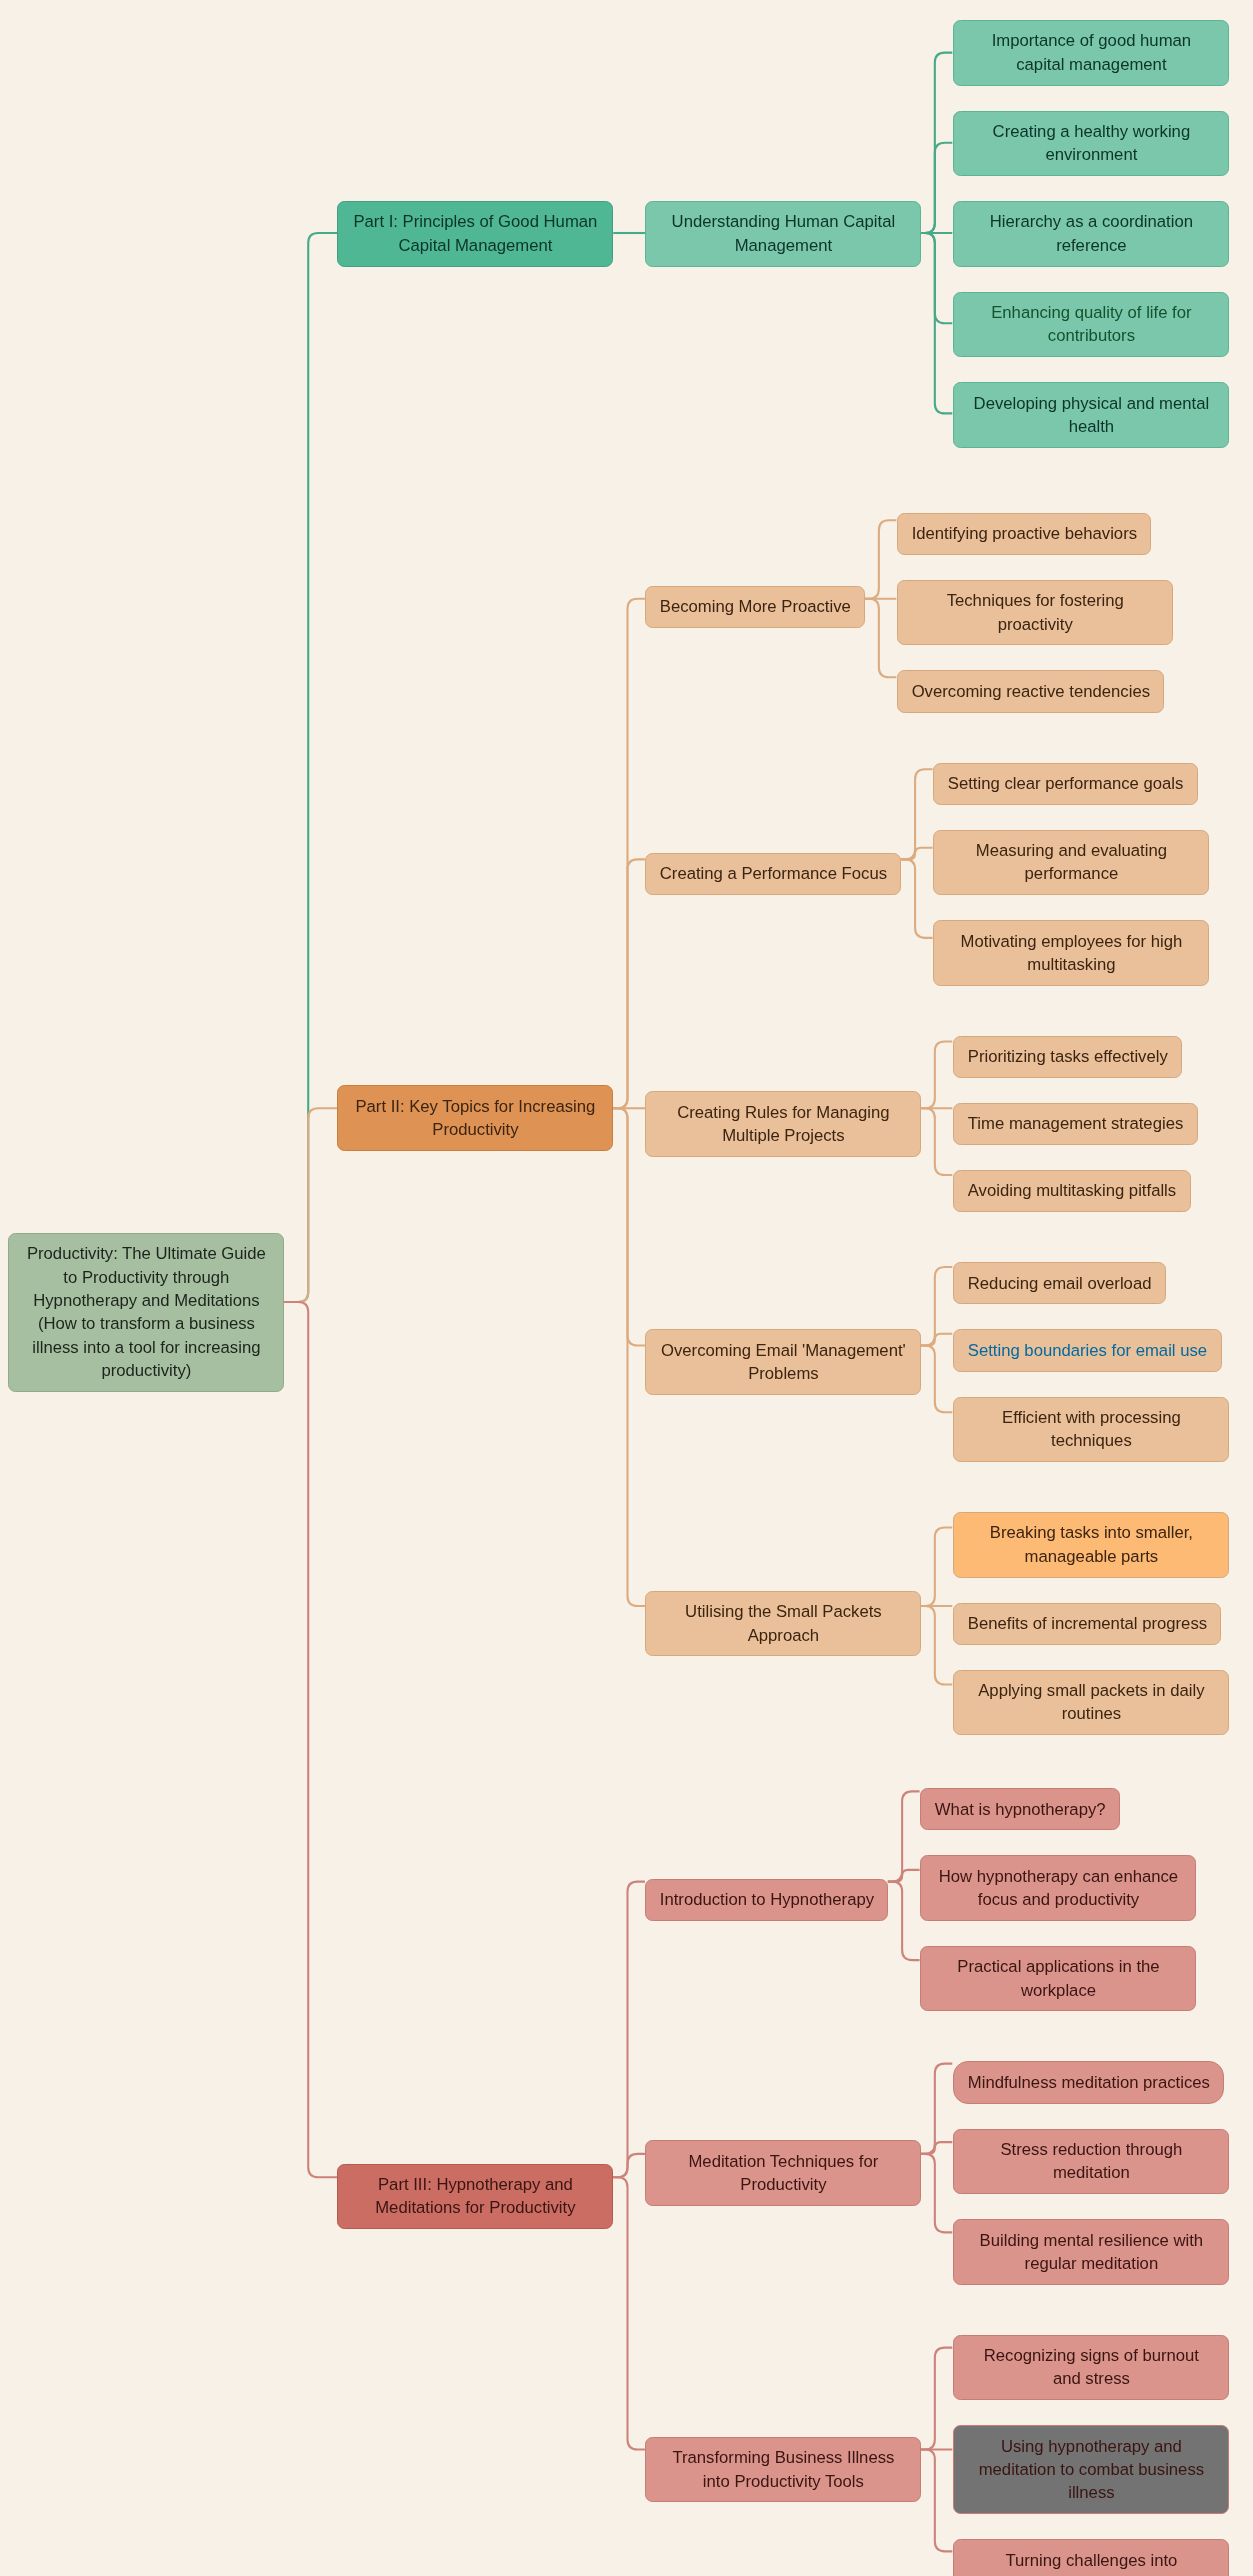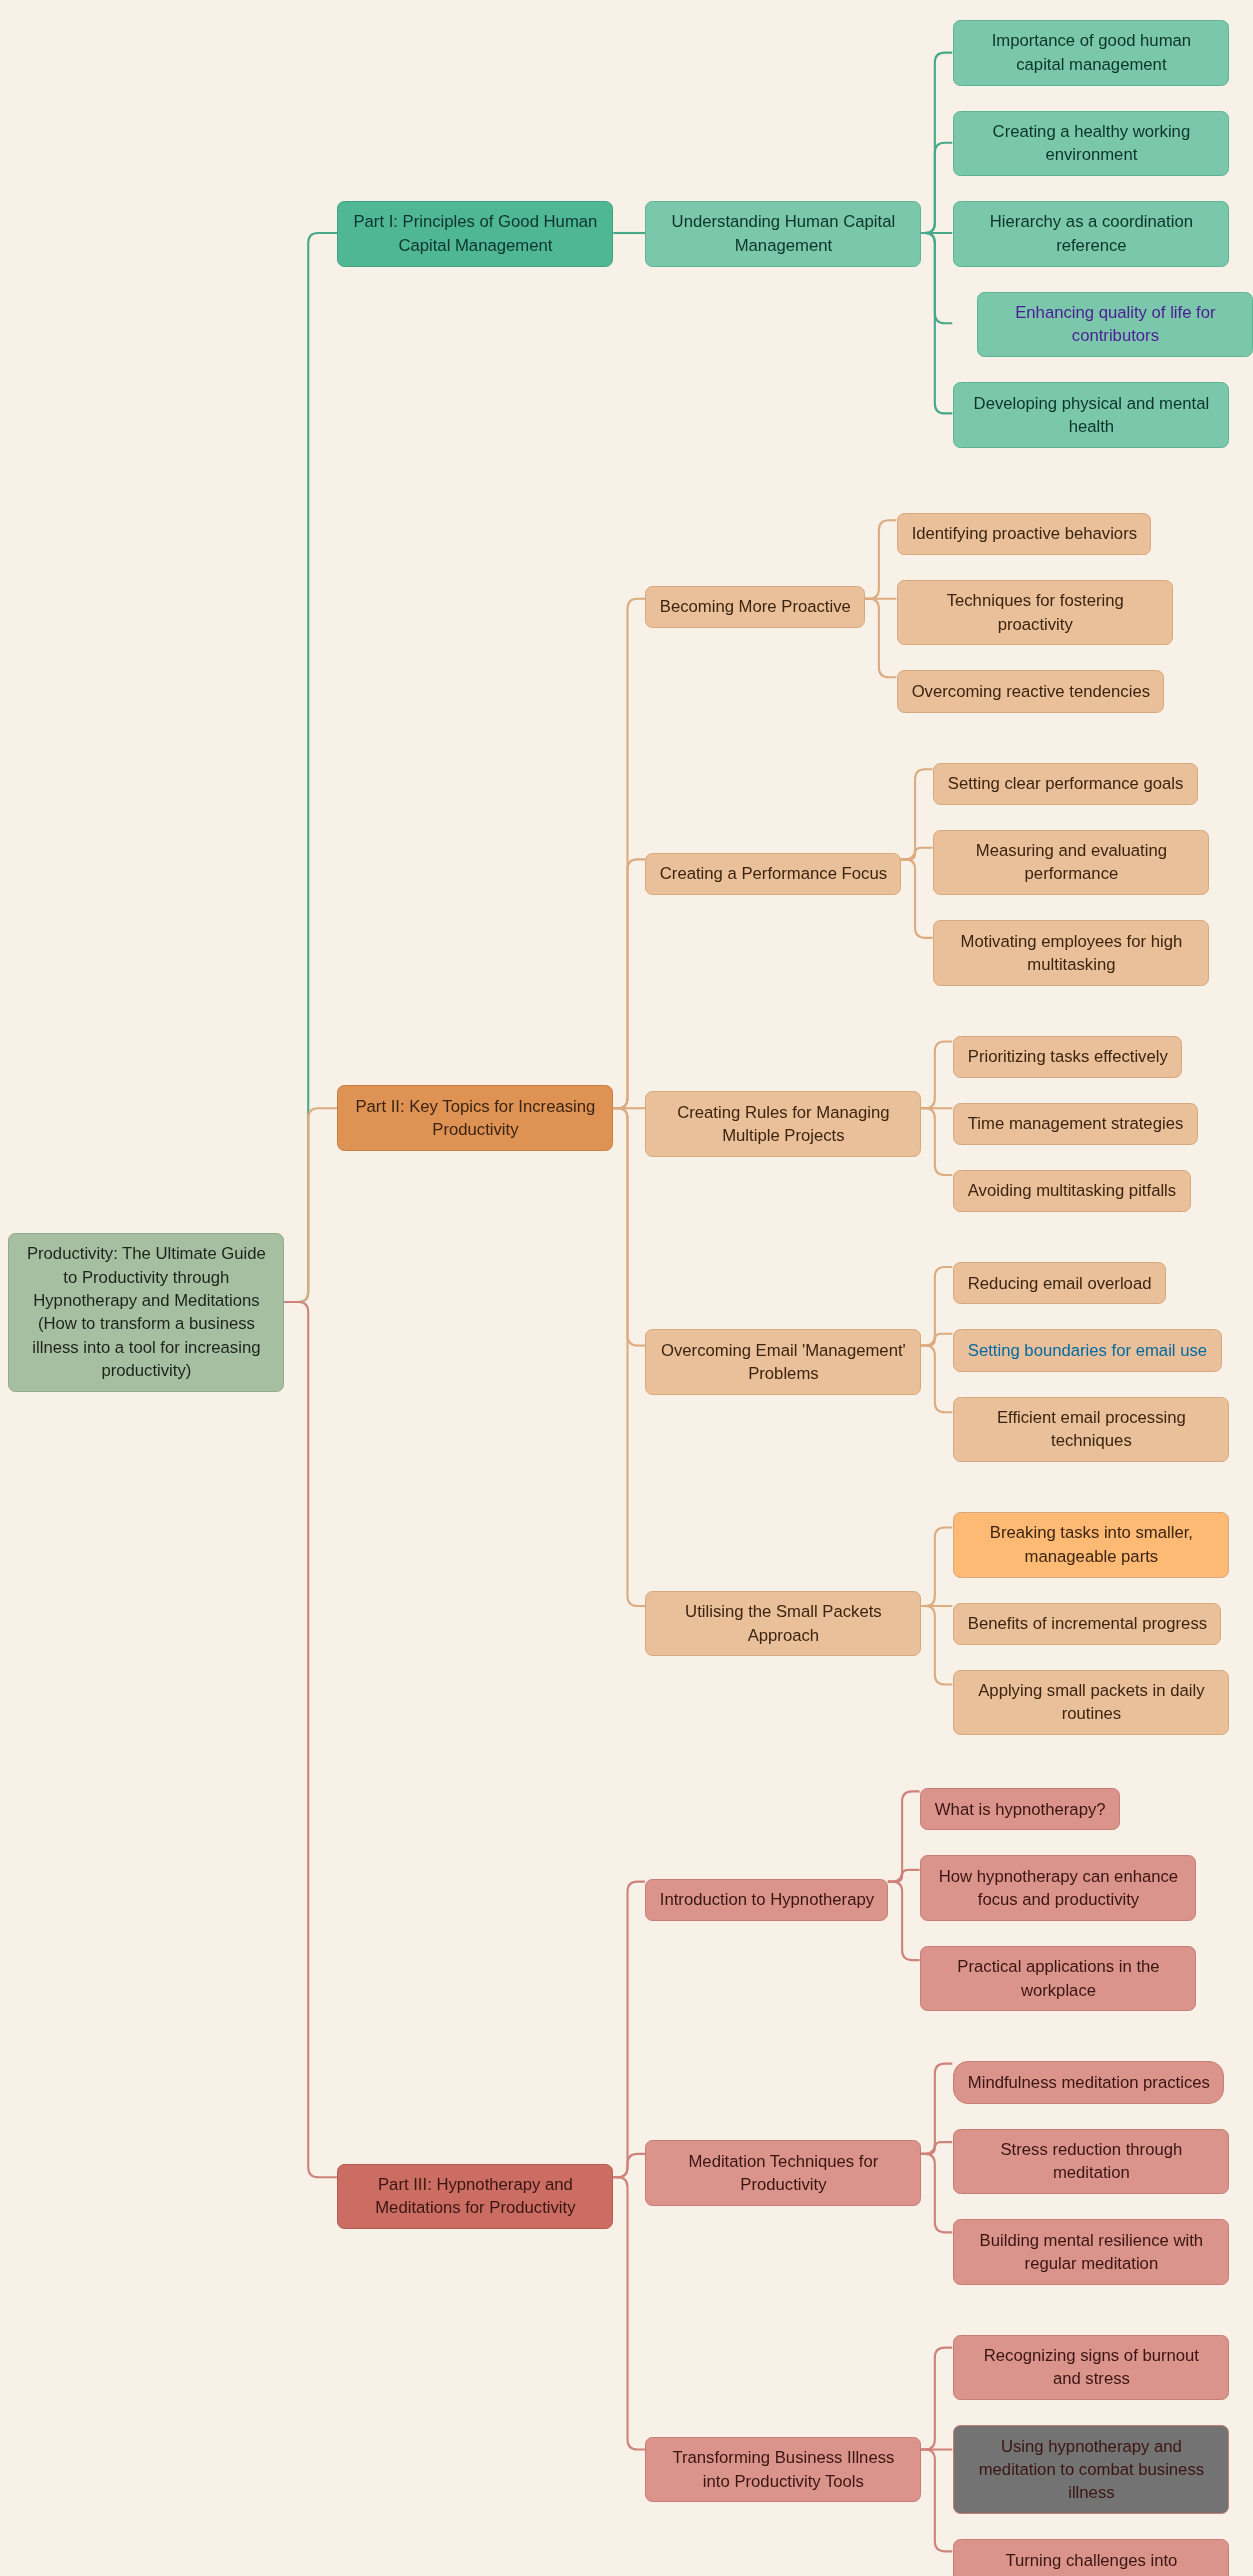--- a/index.html
+++ b/index.html
@@ -108,21 +108,21 @@
                 <div class="subtree">
                   <div class="node" style="background: rgb(122, 199, 171); border-color: rgb(91, 180, 147); color: rgb(12, 53, 42);">Importance of good human capital management</div>
                 </div>
                 <div class="subtree">
                   <div class="node" style="background: rgb(122, 199, 171); border-color: rgb(91, 180, 147); color: rgb(12, 53, 42);">Creating a healthy working environment</div>
                 </div>
                 <div class="subtree">
                   <div class="node" style="background: rgb(122, 199, 171); border-color: rgb(91, 180, 147); color: rgb(12, 53, 42);">Hierarchy as a coordination reference</div>
                 </div>
                 <div class="subtree">
-                  <div class="node" style="background: rgb(122, 199, 171); border-color: rgb(91, 180, 147); color: #4c1d95; margin-left: 24px;">Enhancing quality of life for contributors</div>
+                  <div class="node" style="background: rgb(122, 199, 171); border-color: rgb(91, 180, 147); color: #14532d;">Enhancing quality of life for contributors</div>
                 </div>
                 <div class="subtree">
                   <div class="node" style="background: rgb(122, 199, 171); border-color: rgb(91, 180, 147); color: rgb(12, 53, 42);">Developing physical and mental health</div>
                 </div>
               </div>
             </div>
           </div>
         </div>
         <div class="subtree">
           <div class="node" style="background: rgb(222, 147, 85); border-color: rgb(201, 126, 65); color: rgb(60, 36, 16);">Part II: Key Topics for Increasing Productivity</div>
@@ -172,21 +172,21 @@
             <div class="subtree">
               <div class="node" style="background: rgb(233, 192, 154); border-color: rgb(214, 168, 125); color: rgb(60, 36, 16);">Overcoming Email 'Management' Problems</div>
               <div class="children tight">
                 <div class="subtree">
                   <div class="node" style="background: rgb(233, 192, 154); border-color: rgb(214, 168, 125); color: rgb(60, 36, 16);">Reducing email overload</div>
                 </div>
                 <div class="subtree">
                   <div class="node" style="background: rgb(233, 192, 154); border-color: rgb(214, 168, 125); color: #0369a1;">Setting boundaries for email use</div>
                 </div>
                 <div class="subtree">
-                  <div class="node" style="background: rgb(233, 192, 154); border-color: rgb(214, 168, 125); color: rgb(60, 36, 16);">Efficient email processing techniques</div>
+                  <div class="node" style="background: rgb(233, 192, 154); border-color: rgb(214, 168, 125); color: rgb(60, 36, 16);">Efficient with processing techniques</div>
                 </div>
               </div>
             </div>
             <div class="subtree">
               <div class="node" style="background: rgb(233, 192, 154); border-color: rgb(214, 168, 125); color: rgb(60, 36, 16);">Utilising the Small Packets Approach</div>
               <div class="children tight">
                 <div class="subtree">
                   <div class="node" style="background: #fdba74; border-color: rgb(214, 168, 125); color: rgb(60, 36, 16);">Breaking tasks into smaller, manageable parts</div>
                 </div>
                 <div class="subtree">

